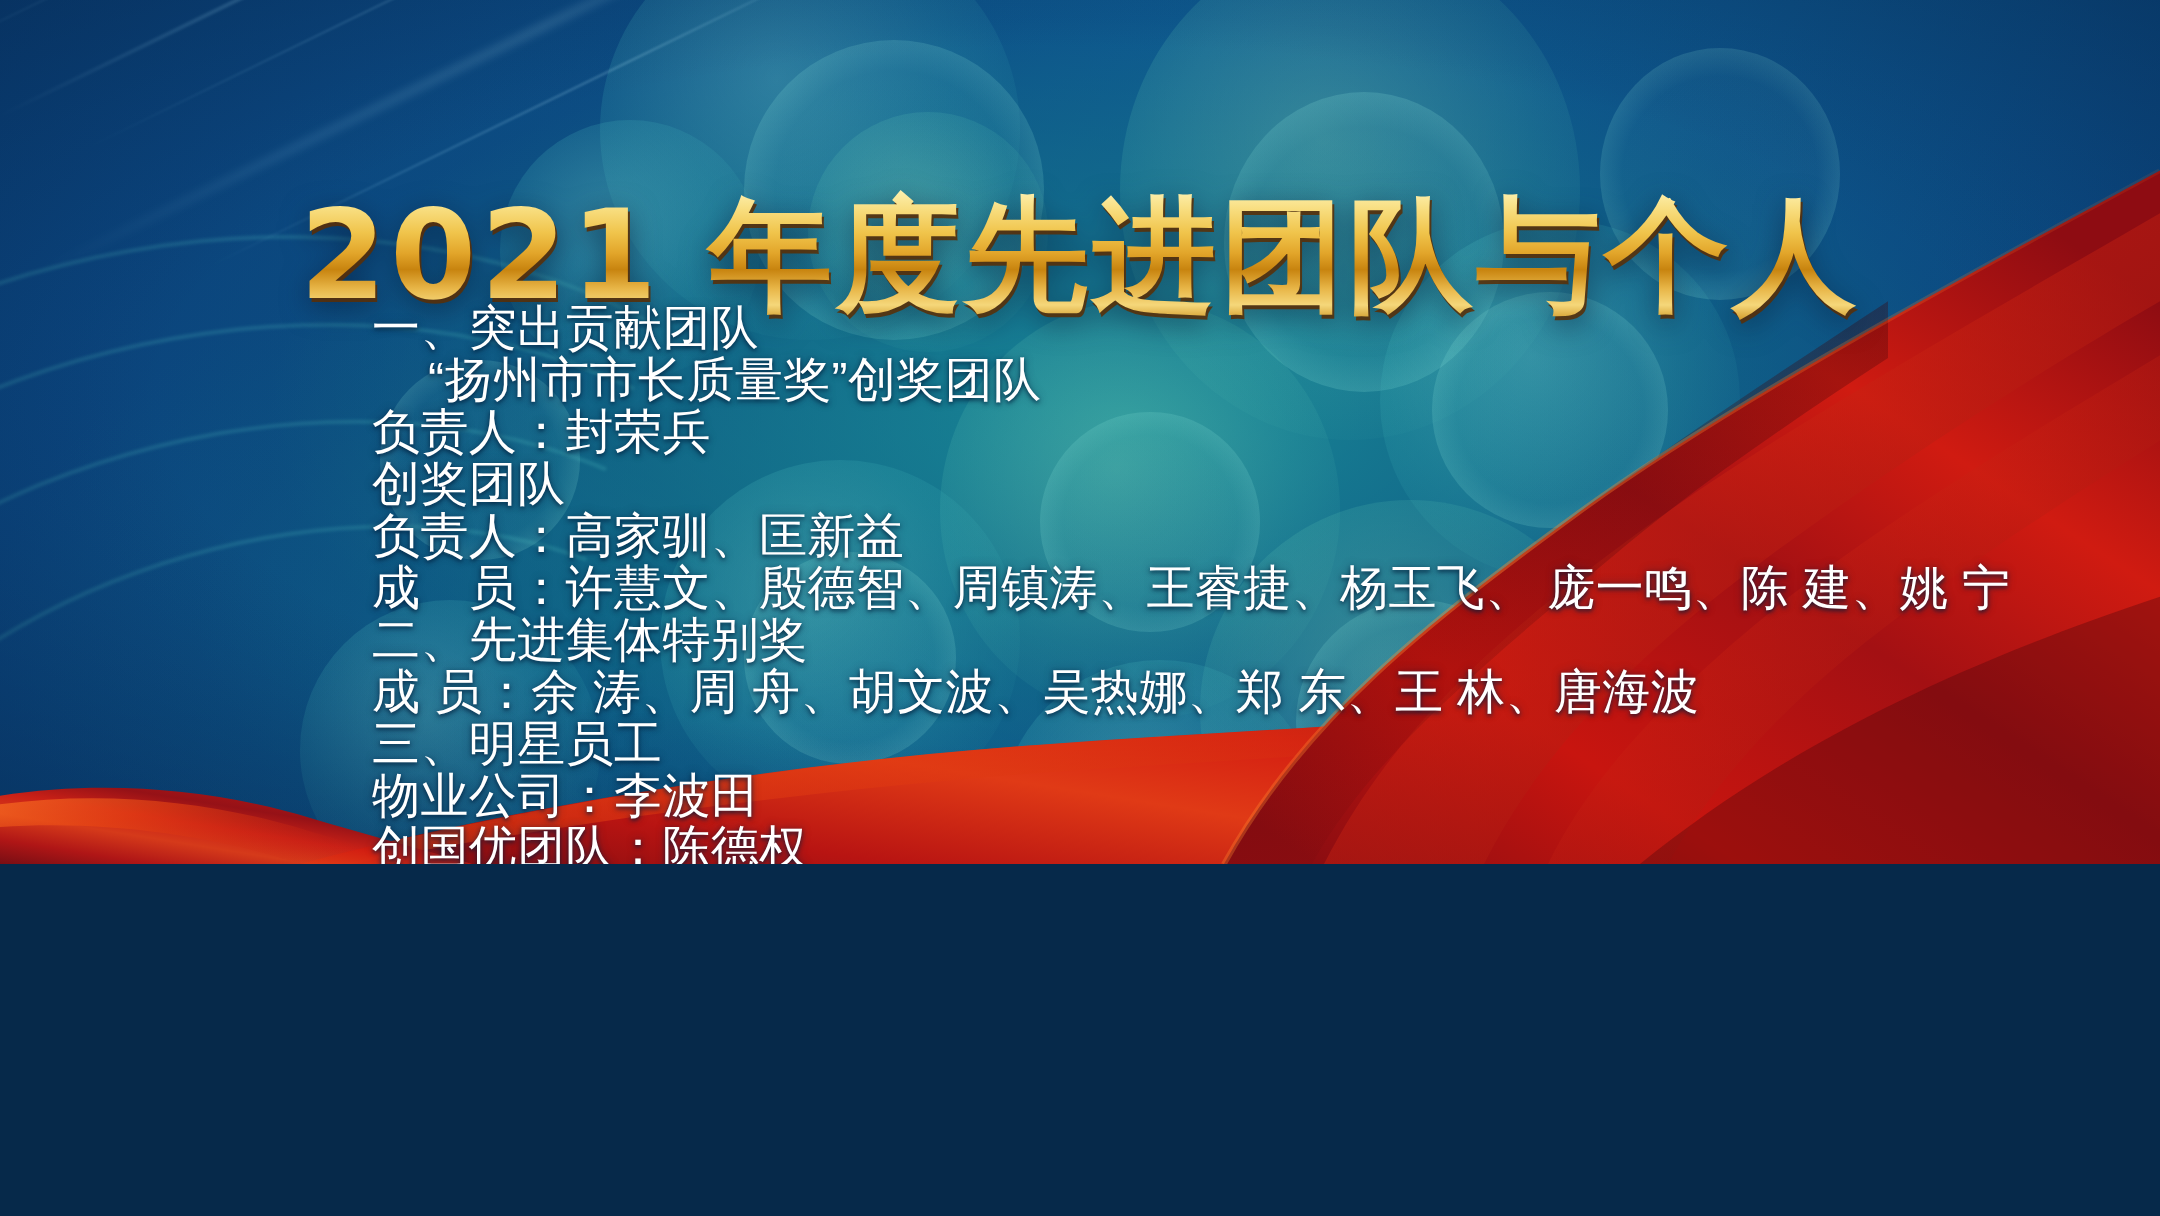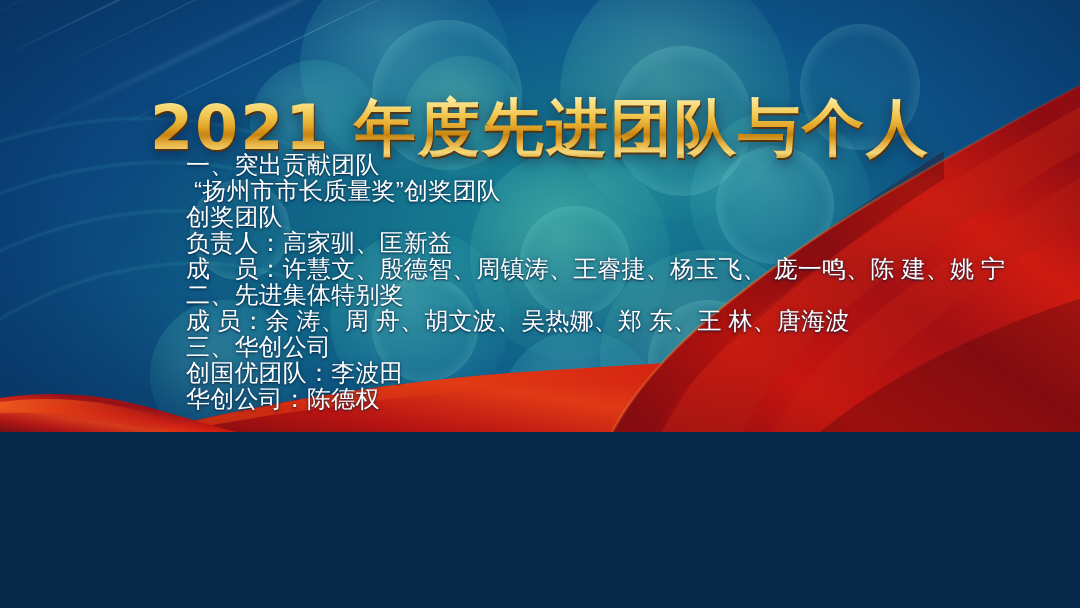--- a/index.html
+++ b/index.html
@@ -139,21 +139,21 @@
   }
   .line {
     font-family: Liberation Sans, sans-serif;
     font-size: 24px;
     line-height: 26px;
     color: #ffffff;
     white-space: pre;
     text-shadow: 0 1px 2px rgba(3,28,56,0.80), 0 0 5px rgba(4,34,66,0.45);
     letter-spacing: 0.2px;
   }
-  .line.indent { padding-left: 8px; }
+  .line.indent { padding-left: 8px; margin-left: 20px; }
 </style>
 </head>
 <body>
 
 <div class="slide">
 
   <div class="bg-base"></div>
 
   <div>
     <div class="bokeh bk-soft" style="left:300px; top:-40px;  width:210px; height:210px;"></div>
@@ -258,23 +258,24 @@
     </svg>
   </div>
 
   <div class="title-wrap">
     <h1 class="title">2021 年度先进团队与个人</h1>
   </div>
 
   <div class="body-text">
     <div class="line">一、突出贡献团队</div>
     <div class="line indent">“扬州市市长质量奖”创奖团队</div>
+    <div class="line">负责人：封荣兵</div>
     <div class="line">创奖团队</div>
     <div class="line">负责人：高家驯、匡新益</div>
     <div class="line">成　员：许慧文、殷德智、周镇涛、王睿捷、杨玉飞、 庞一鸣、陈 建、姚 宁</div>
     <div class="line">二、先进集体特别奖</div>
     <div class="line">成 员：余 涛、周 舟、胡文波、吴热娜、郑 东、王 林、唐海波</div>
-    <div class="line">三、华创公司</div>
-    <div class="line">创国优团队：李波田</div>
-    <div class="line">华创公司：陈德权</div>
+    <div class="line">三、明星员工</div>
+    <div class="line">物业公司：李波田</div>
+    <div class="line">创国优团队：陈德权</div>
   </div>
 
 </div>
 
 </body></html>

